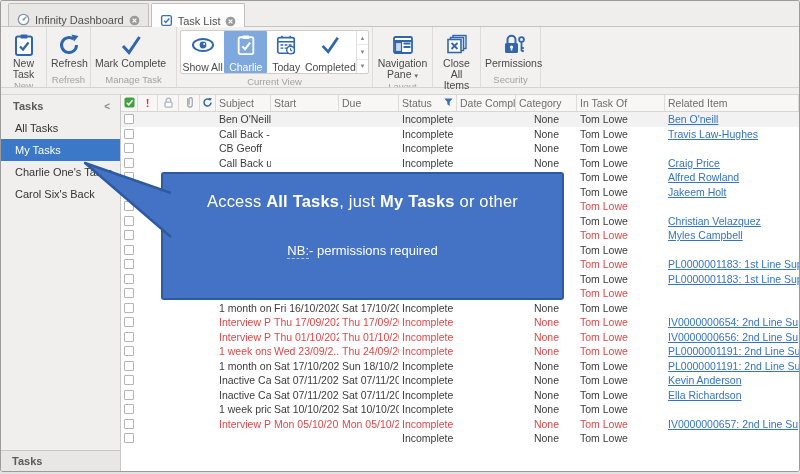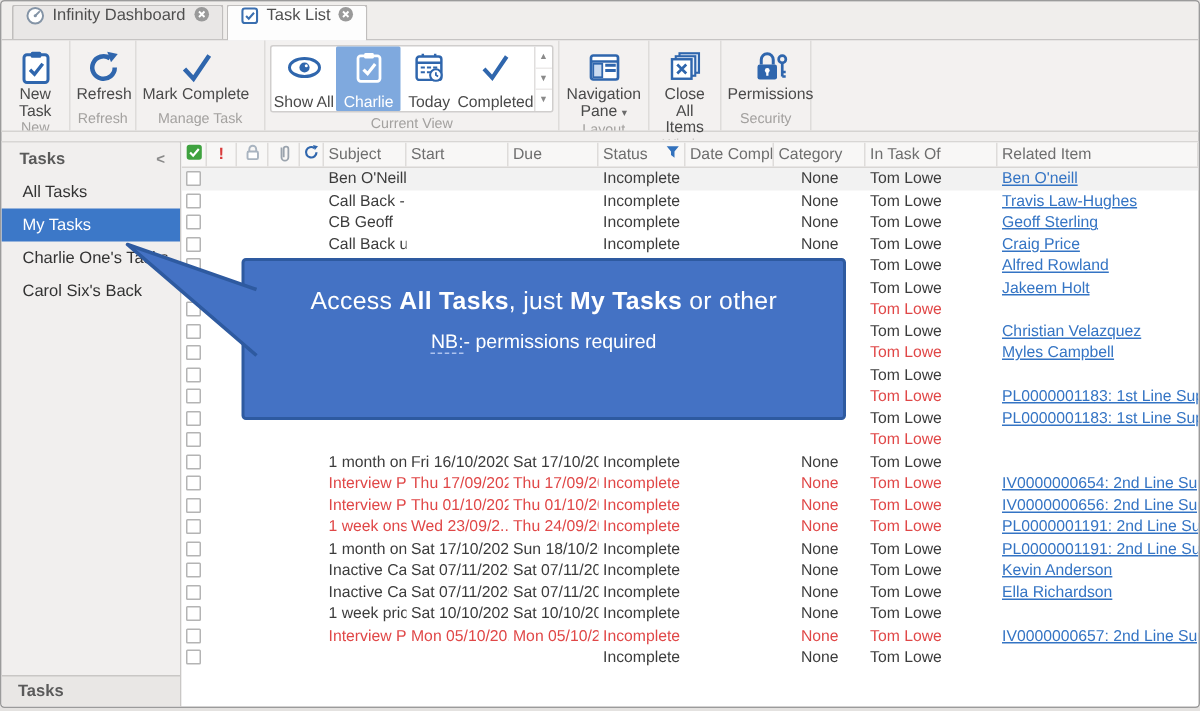--- a/index.html
+++ b/index.html
@@ -1,21 +1,21 @@
 <!DOCTYPE html>
 <html><head>
 <meta charset="utf-8">
 <style>
   * { box-sizing: border-box; margin: 0; padding: 0; }
   html,body { width:800px; height:474px; font-family:"Liberation Sans", sans-serif; background:#e4e2e0; overflow:hidden; }
   .window { position:absolute; left:0; top:0; width:800px; height:472px; background:#f1efee; border:1px solid #9b9b9b; border-radius:3px; overflow:hidden; }
 
   
   .tabbar { height:26px; display:flex; align-items:flex-end; padding-left:7px; background:#f0eeec; border-bottom:1px solid #c6c4c3; }
-  .tab { display:flex; align-items:flex-start; gap:5px; height:23px; padding:0 8px; font-size:11px; color:#4f4f4f; border:1px solid #c0bebd; border-bottom:none; background:#e9e7e6; border-radius:2px 2px 0 0; margin-right:2px; cursor:default; }
+  .tab { display:flex; align-items:flex-end; gap:5px; height:23px; padding:0 8px; font-size:11px; color:#4f4f4f; border:1px solid #c0bebd; border-bottom:none; background:#e9e7e6; border-radius:2px 2px 0 0; margin-right:2px; cursor:default; }
   .tab.active { background:#fdfdfd; height:24px; margin-bottom:-1px; }
   .tab svg { display:block; }
 
   
   .ribbon { height:61px; display:flex; background:#f3f1f0; border-bottom:1px solid #d5d3d1; }
   .rgroup { display:flex; flex-direction:column; border-right:1px solid #dedcda; padding-top:2px; }
   .rbtns { flex:1; display:flex; justify-content:flex-start; align-items:stretch; }
   .rglabel { height:13px; text-align:center; font-size:9.5px; color:#a3a19f; padding-bottom:2px; white-space:nowrap; overflow:hidden; }
   .rbtn { display:flex; flex-direction:column; align-items:center; justify-content:flex-start; padding:2px 4px 0; cursor:default; }
   .rbtn .ric { height:27px; display:flex; align-items:center; }
@@ -50,24 +50,24 @@
   .grow.focused { background:#f2f2f2; }
   .grow.red { color:#e04747; }
   .gc { padding:0 3px; overflow:hidden; white-space:nowrap; height:100%; display:flex; align-items:center; }
   .gc.c-check{ padding:0; }
   .gc.c-cat{ justify-content:center; }
   .who-red { color:#e04747; }
   .cb { width:10px; height:10px; border:1px solid #b4b4b4; background:#fff; border-radius:1px; margin-left:3px; }
   .rlink { color:#3474c4; text-decoration:underline; cursor:pointer; }
 
   
-  .callout-box { position:absolute; left:160px; top:171px; width:403px; height:108px; background:#4472c4; border:2px solid #2e5aa0; border-radius:3px; z-index:30; color:#fff; text-align:center; padding-top:15px; }
+  .callout-box { position:absolute; left:160px; top:171px; width:403px; height:128px; background:#4472c4; border:2px solid #2e5aa0; border-radius:3px; z-index:30; color:#fff; text-align:center; padding-top:15px; }
   .co-line { font-size:16.5px; line-height:25px; letter-spacing:0.2px; }
   .co-line b { font-weight:bold; }
-  .co-note { margin-top:6px; font-size:13px; }
+  .co-note { margin-top:29px; font-size:13px; }
   .co-note .sq { border-bottom:1px dashed #aec3ef; }
   .callout-arrow { position:absolute; left:78px; top:156px; z-index:31; }
 </style>
 </head>
 <body>
 
 <div class="window">
 
   <div class="tabbar">
     <div class="tab">
@@ -363,23 +363,20 @@
             <div class="gc c-lock"></div>
             <div class="gc c-clip"></div>
             <div class="gc c-rec"></div>
             <div class="gc c-subject">CB Geoff</div>
             <div class="gc c-start"></div>
             <div class="gc c-due"></div>
             <div class="gc c-status">Incomplete</div>
             <div class="gc c-datec"></div>
             <div class="gc c-cat">None</div>
             <div class="gc c-who">Tom Lowe</div>
-            <div class="gc c-rel">
-              <a class="rlink">Geoff Sterling</a>
-            </div>
           </div>
           <div class="grow">
             <div class="gc c-check">
               <span class="cb"></span>
             </div>
             <div class="gc c-excl"></div>
             <div class="gc c-lock"></div>
             <div class="gc c-clip"></div>
             <div class="gc c-rec"></div>
             <div class="gc c-subject">Call Back urge...</div>

